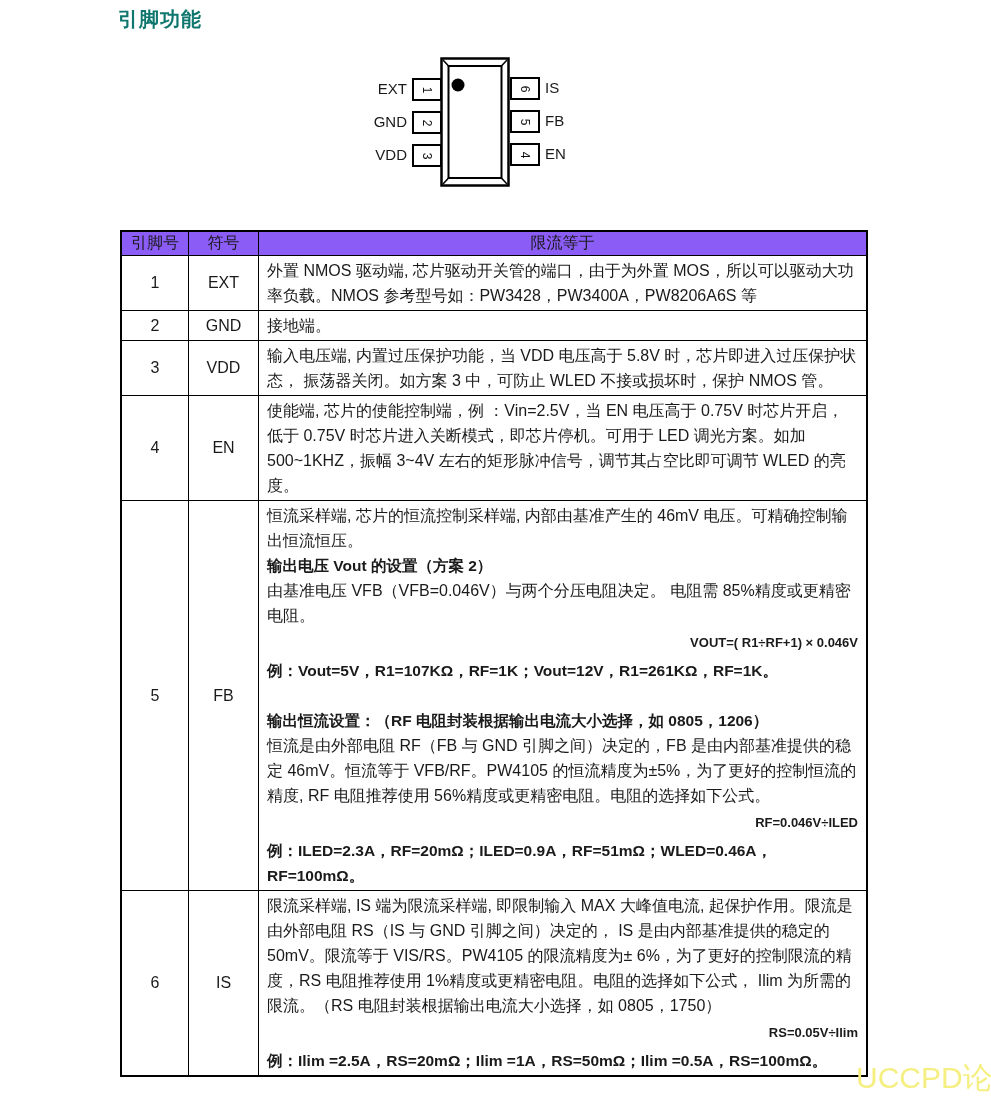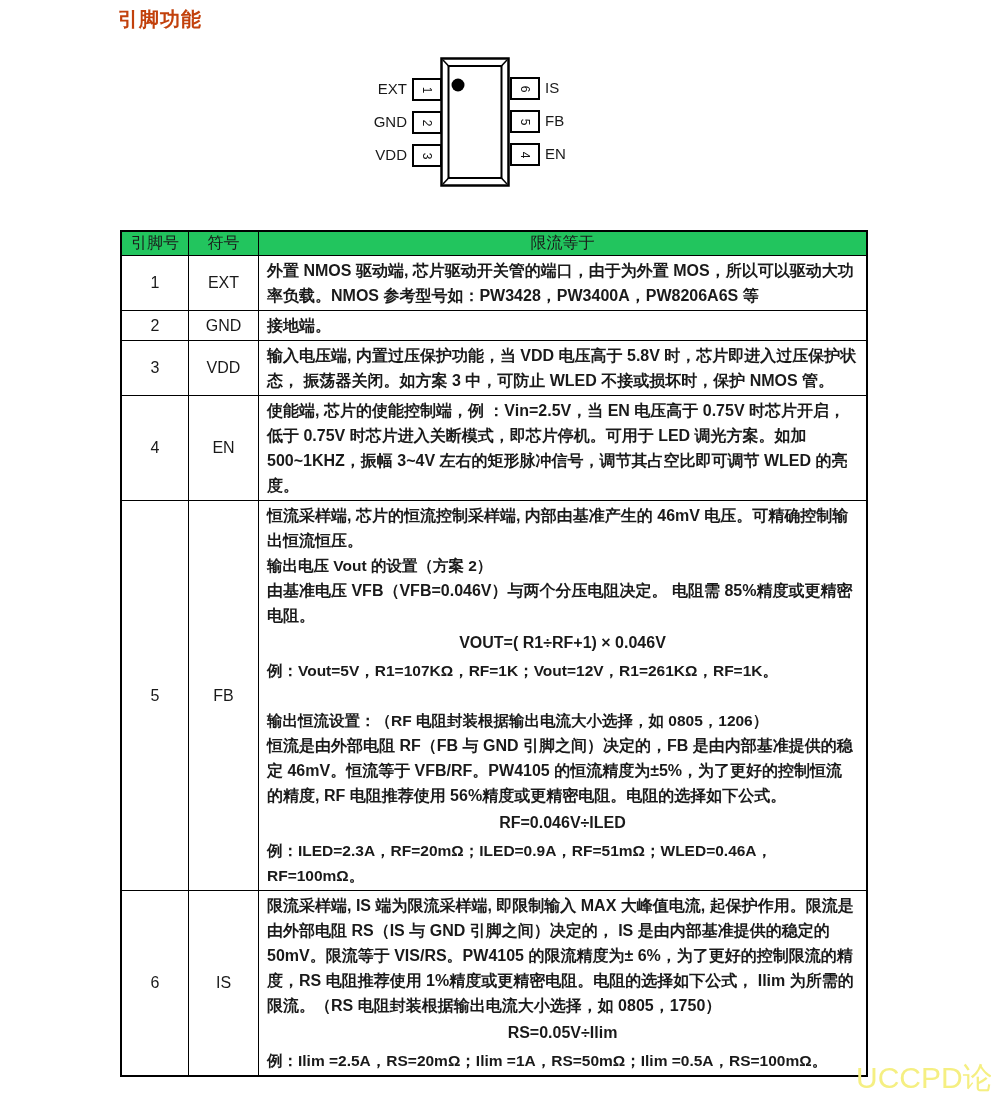--- a/index.html
+++ b/index.html
@@ -12,21 +12,21 @@
     font-family:"Liberation Sans","DejaVu Sans",sans-serif;
     color:#1a1a1a;
   }
   
   .doc-title{
     position:absolute;
     left:118px;
     top:6px;
     font-size:20px;
     font-weight:bold;
-    color:#c2410c;
+    color:#0f766e;
     letter-spacing:1px;
   }
   
   .chip-svg{position:absolute;left:440px;top:57px;}
   .pin-box{
     position:absolute;
     width:26px;height:19px;
     border:2px solid #000;
     background:#fff;
     display:flex;align-items:center;justify-content:center;
@@ -53,37 +53,37 @@
     border-collapse:collapse;
     border:2px solid #000;
     font-size:16px;
     table-layout:fixed;
   }
   .pin-table th,.pin-table td{
     border:1px solid #000;
     vertical-align:middle;
   }
   .pin-table th{
-    background:#22c55e;
+    background:#8b5cf6;
     font-weight:normal;
     height:23px;
     text-align:center;
     font-size:16px;
     padding:0;
   }
   .col-pin{width:66px;text-align:center;}
   .col-sym{width:69px;text-align:center;}
   .col-desc{padding:2px 8px 2px 8px;text-align:left;}
   .seg{line-height:25px;}
-  .seg-normal{font-weight:bold;}
+  .seg-normal{font-weight:normal;}
   .seg-bold{font-weight:bold;font-size:15.5px;}
   .seg-formula{
-    text-align:center;
+    text-align:right;
     font-weight:bold;
-    font-size:16px;
+    font-size:13px;
     line-height:30px;
   }
   .seg-spacer{height:25px;}
   
   .watermark{
     position:absolute;
     left:856px;
     top:1058px;
     font-size:30px;
     color:#f5ef82;

